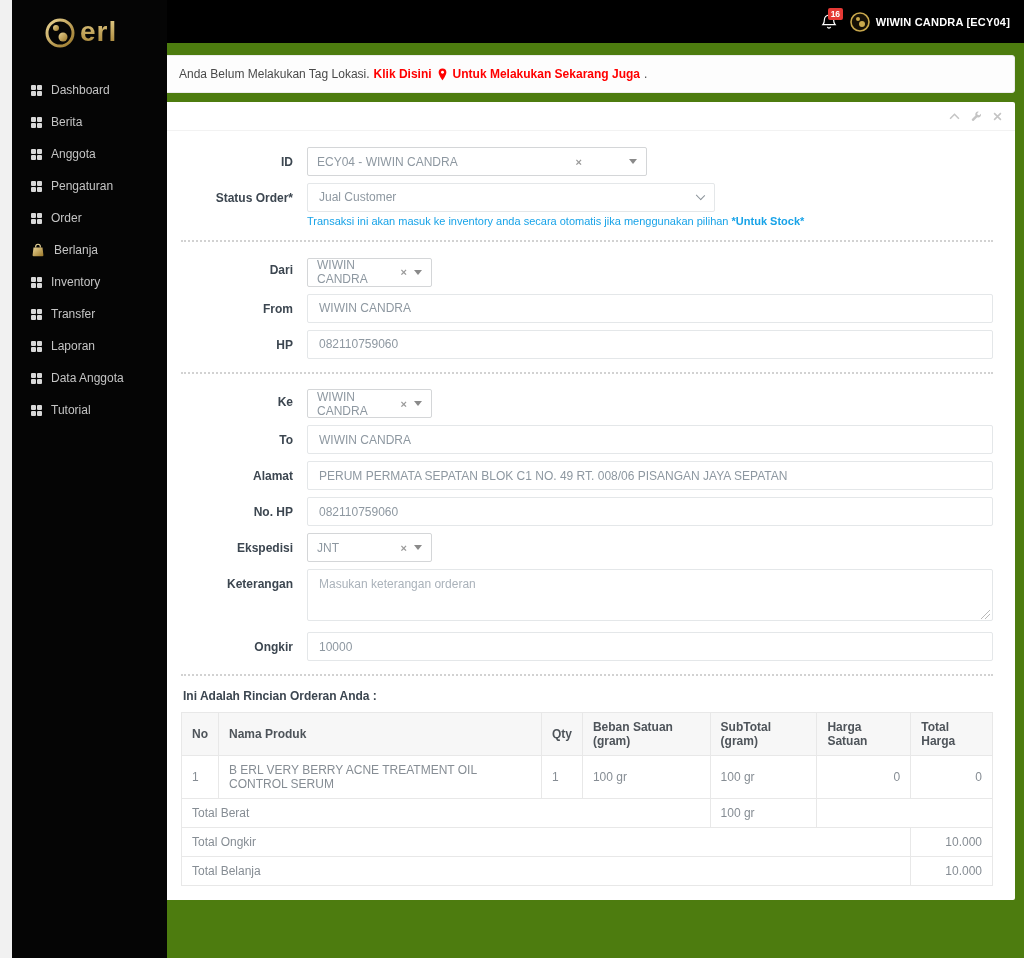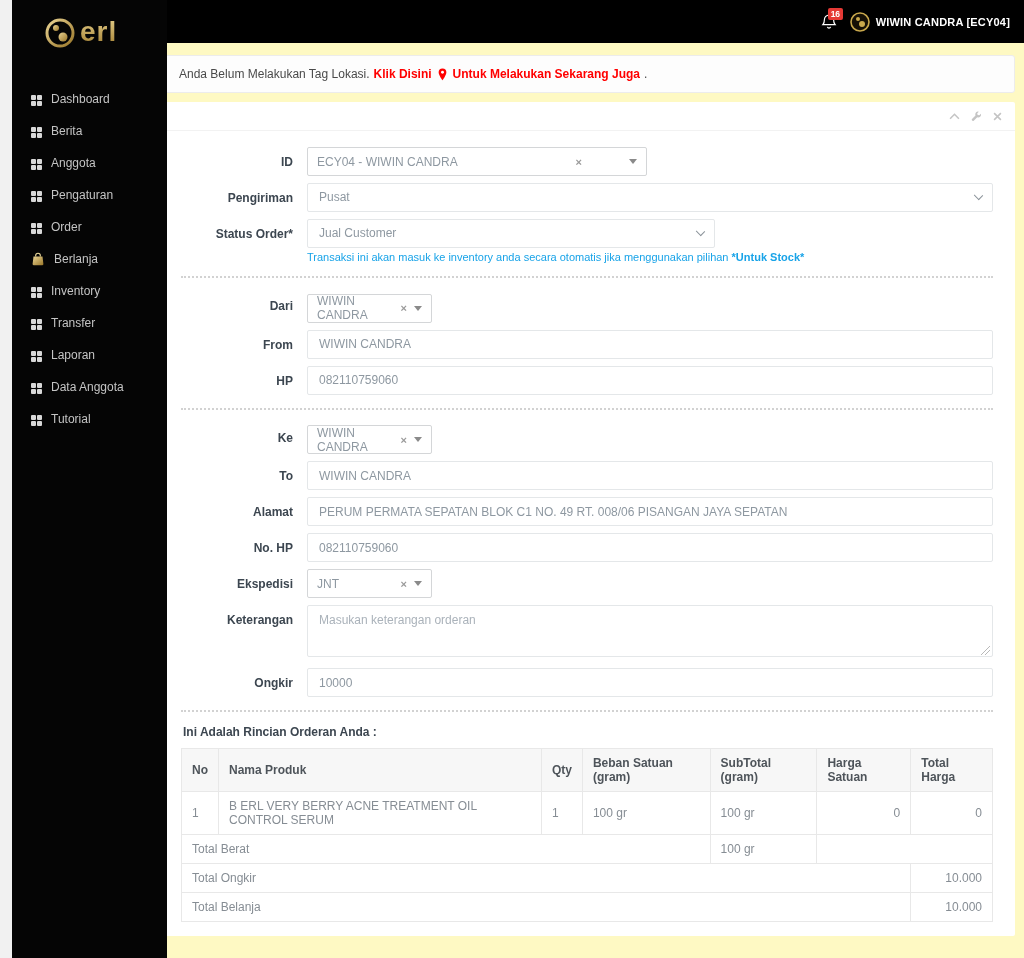--- a/index.html
+++ b/index.html
@@ -4,34 +4,34 @@
 <style>
   * { margin:0; padding:0; box-sizing:border-box; }
   html,body { width:1024px; height:958px; overflow:hidden; font-family:"Liberation Sans","DejaVu Sans",sans-serif; background:#f1f1f1; }
   .app { position:relative; width:1024px; height:958px; overflow:hidden; }
 
   
   .sidebar { position:absolute; left:12px; top:0; width:155px; height:958px; background:#050505; z-index:5; }
   .logo { display:flex; align-items:center; gap:2px; padding:14px 0 16px 30px; }
   .logo-text { font-size:28px; color:#c9a84c; letter-spacing:1px; background:linear-gradient(180deg,#e8d28e,#a07c2e); -webkit-background-clip:text; background-clip:text; -webkit-text-fill-color:transparent; font-weight:bold; }
   .nav { padding-top:8px; }
-  .nav-item { display:flex; align-items:flex-end; gap:9px; padding:0 10px 0 19px; height:32px; cursor:pointer; }
+  .nav-item { display:flex; align-items:center; gap:9px; padding:0 10px 0 19px; height:32px; cursor:pointer; }
   .nav-item span.lbl { font-size:12px; color:#c4c4c4; }
   .grid-icon { display:grid; grid-template-columns:5px 5px; grid-template-rows:5px 5px; gap:1px; }
   .grid-icon i { background:#d8d8d8; border-radius:1px; }
 
   
   .topbar { position:absolute; left:155px; top:0; width:869px; height:43px; background:#000; display:flex; align-items:center; justify-content:flex-end; padding-right:14px; gap:13px; }
   .bell-wrap { position:relative; width:16px; height:18px; cursor:pointer; }
   .badge { position:absolute; top:-5px; left:7px; background:#e53935; color:#fff; font-size:8.5px; font-weight:bold; padding:1px 3px; border-radius:2px; line-height:1.2; }
   .user { display:flex; align-items:center; gap:6px; cursor:pointer; }
   .user .uname { color:#fff; font-size:11px; font-weight:bold; letter-spacing:.2px; }
 
   
-  .content { position:absolute; left:155px; top:43px; width:869px; height:915px; background:#fef9c3; padding:12px 9px 0 8px; overflow:hidden; }
+  .content { position:absolute; left:155px; top:43px; width:869px; height:915px; background:#4d7c0f; padding:12px 9px 0 8px; overflow:hidden; }
 
   .alert { background:#fdfdfd; border:1px solid #ececec; border-radius:3px; padding:11px 15px; font-size:12px; color:#4a4a4a; display:flex; align-items:center; gap:4px; flex-wrap:wrap; }
   .alert .red { color:#ff0000; font-weight:bold; }
   .alert .pin { display:inline-flex; margin:0 2px; }
 
   .panel { background:#fff; margin-top:9px; border-radius:2px; }
   .panel-header { height:29px; display:flex; align-items:center; justify-content:flex-end; gap:11px; padding-right:13px; border-bottom:1px solid #f2f2f2; }
   .panel-header .pic { display:inline-flex; cursor:pointer; }
   .panel-body { padding:16px 22px 14px 18px; }
 
@@ -247,29 +247,20 @@
           <div class="flabel">ID</div>
           <div class="fctrl">
             <div class="sel2 w-id">
               <span class="txt">ECY04 - WIWIN CANDRA</span>
               <span class="clr">×</span>
               <span class="tri"></span>
             </div>
           </div>
         </div>
 
-        <div class="frow">
-          <div class="flabel">Pengiriman</div>
-          <div class="fctrl">
-            <div class="selwrap">
-              <div class="selectlike">Pusat</div>
-              <span class="caret-v"></span>
-            </div>
-          </div>
-        </div>
 
         <div class="frow" style="margin-bottom:2px;">
           <div class="flabel">Status Order*</div>
           <div class="fctrl">
             <div class="selwrap w-med">
               <div class="selectlike">Jual Customer</div>
               <span class="caret-v"></span>
             </div>
           </div>
         </div>

